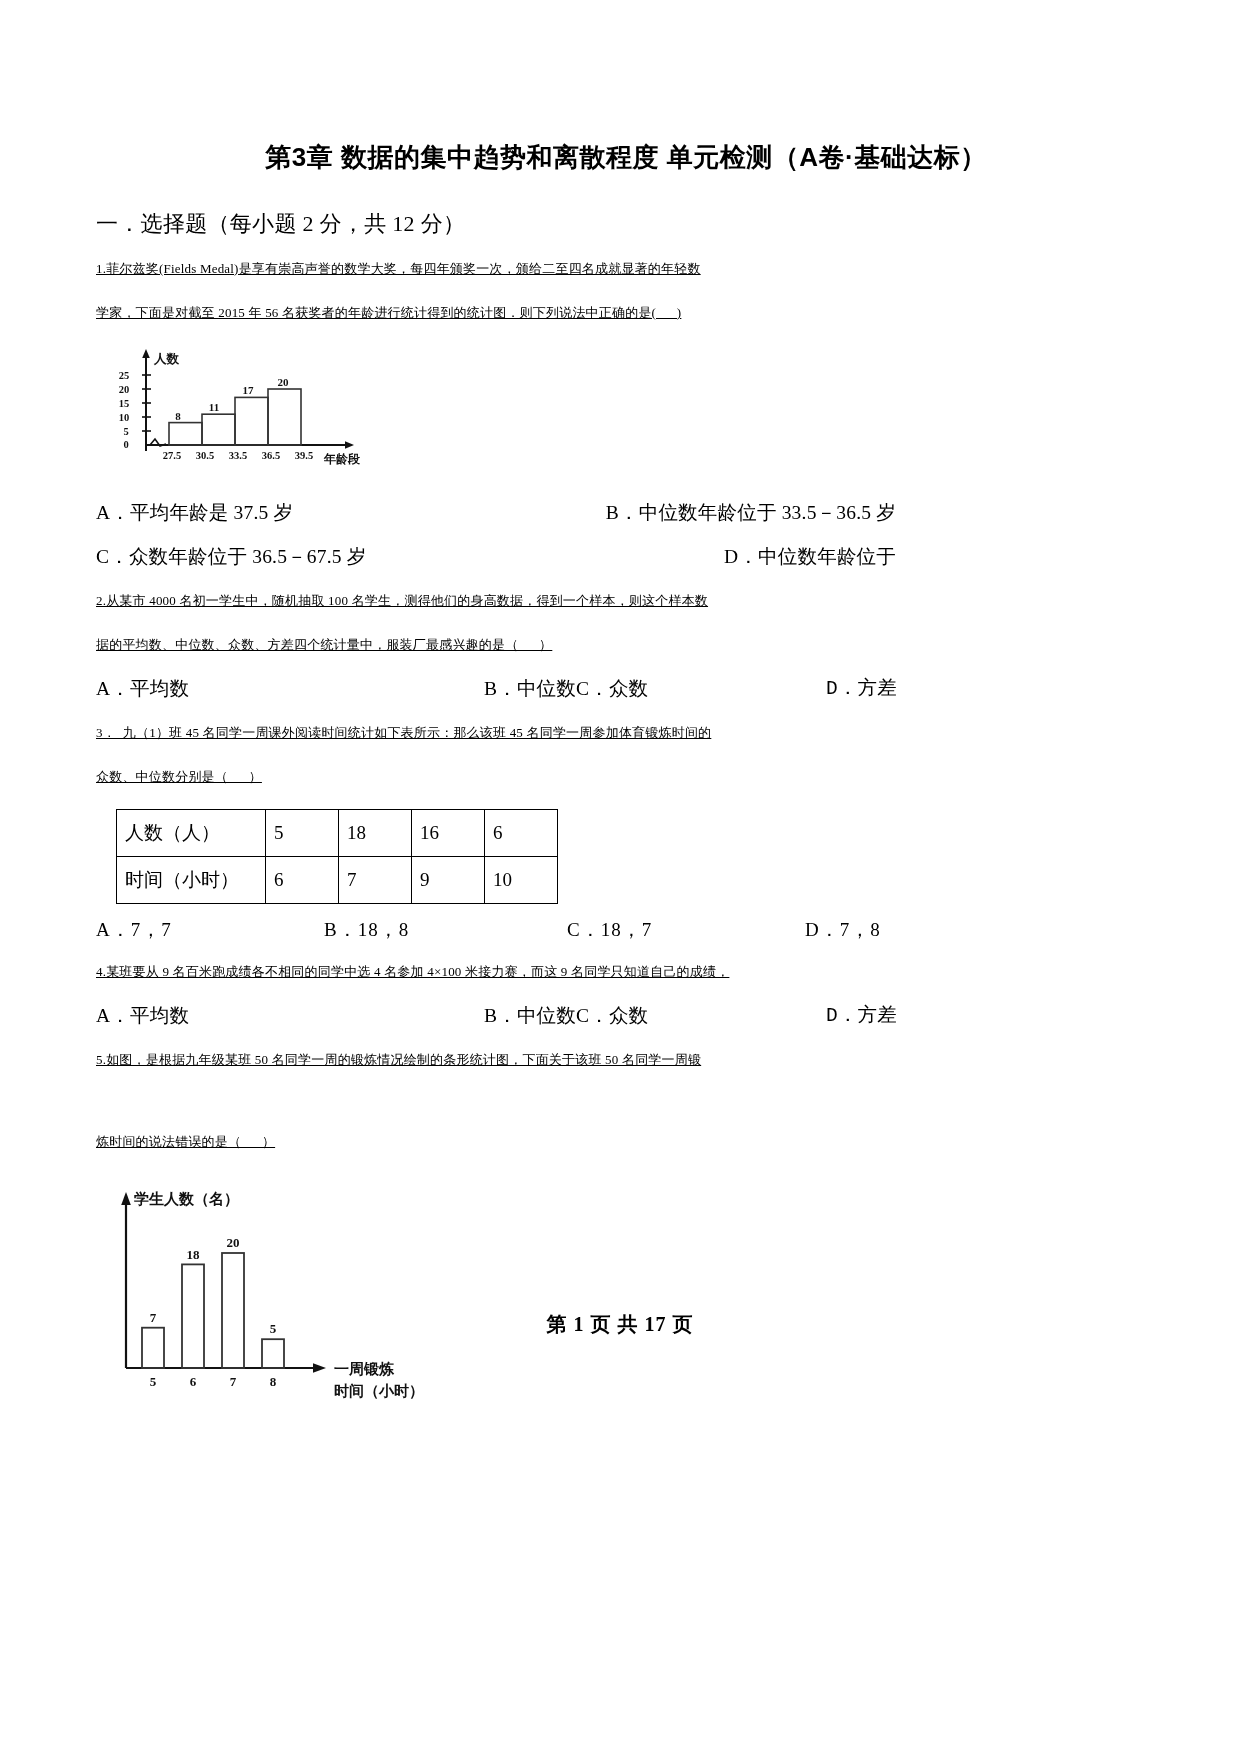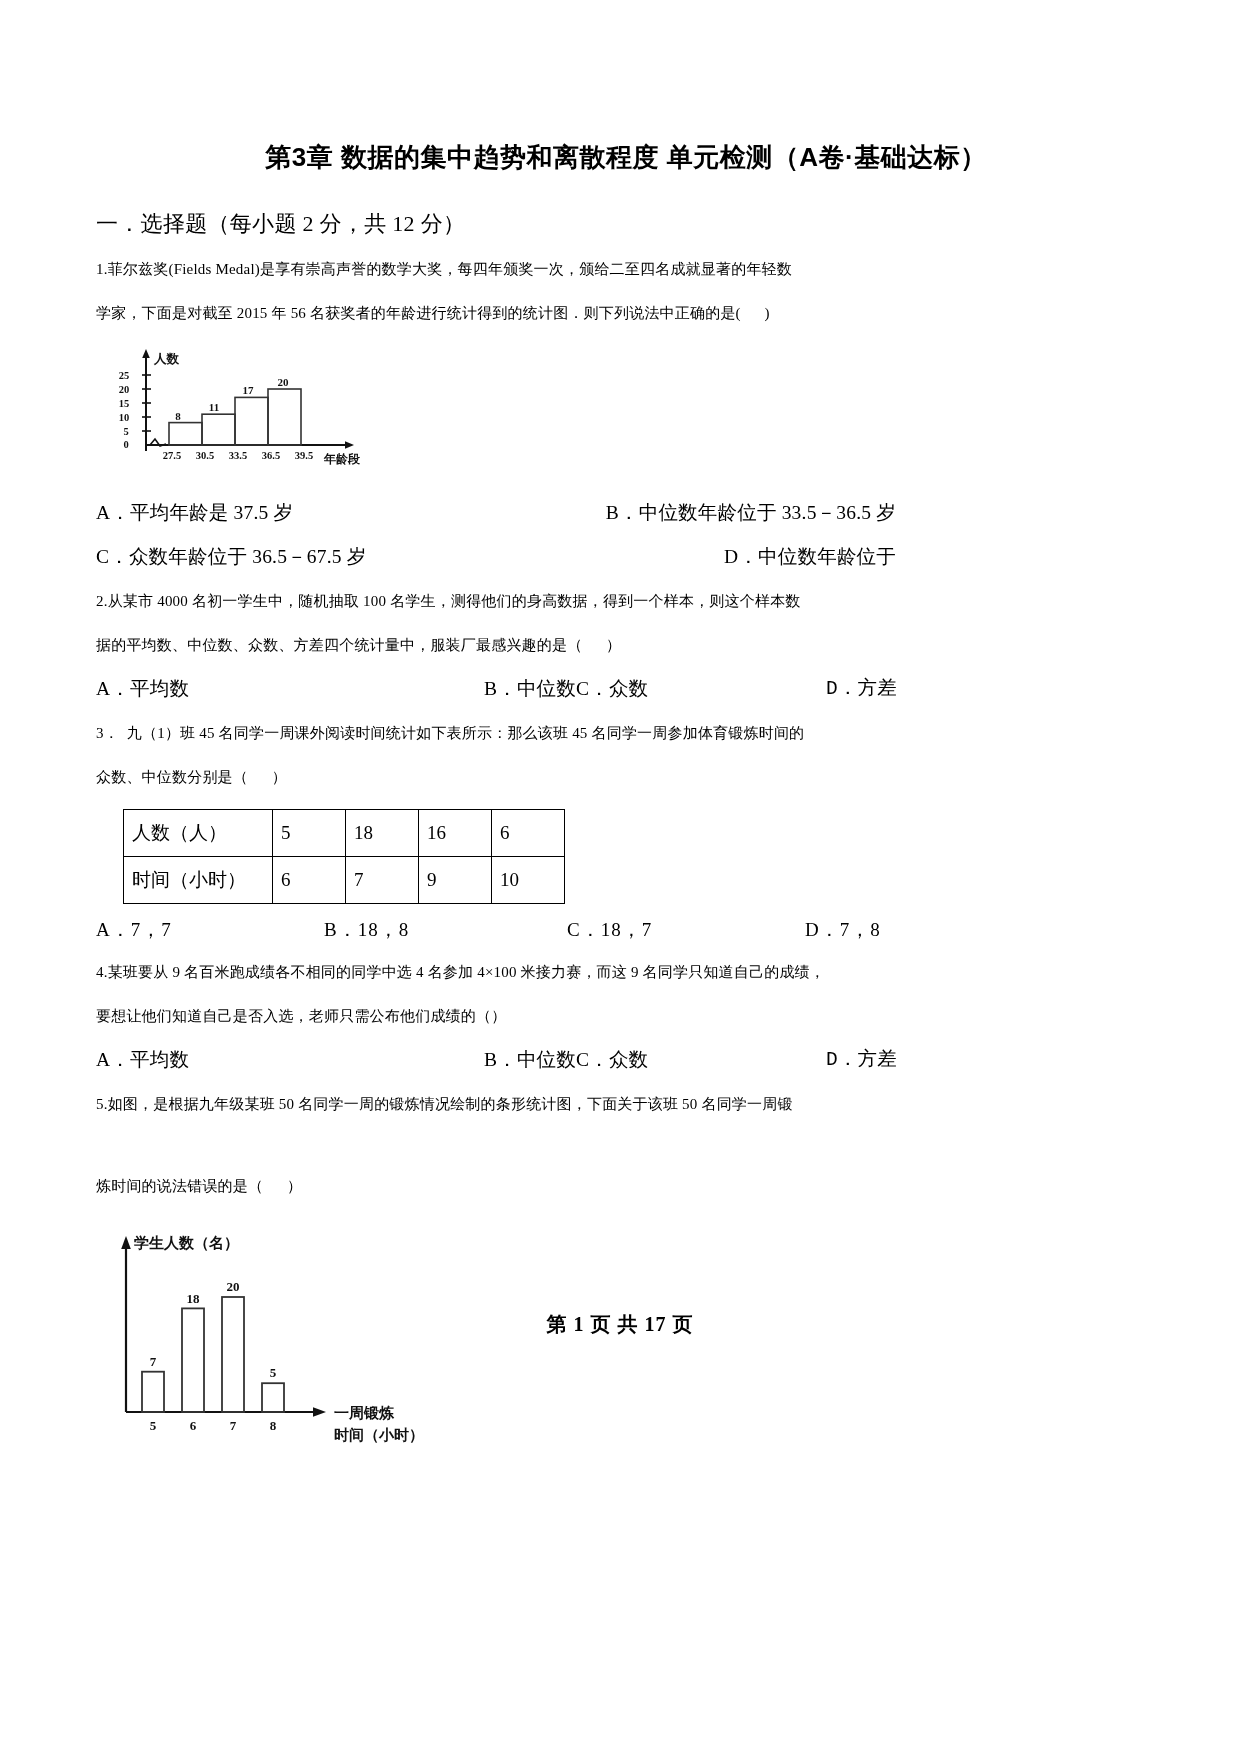--- a/index.html
+++ b/index.html
@@ -33,24 +33,25 @@
     letter-spacing: 0.5px;
     margin: 0 0 34px 0;
     font-family: "Liberation Sans", "DejaVu Sans", sans-serif;
   }
   .section-head {
     font-size: 22px;
     margin: 0 0 8px 0;
     letter-spacing: 0.3px;
   }
   .qline {
-    font-size: 15px;
+    font-size: 13px;
     line-height: 44px;
     letter-spacing: 0.2px;
     white-space: pre-wrap;
+    text-decoration: underline;
   }
   .opts {
     display: flex;
     font-size: 19.5px;
     line-height: 44px;
     letter-spacing: 0.2px;
   }
   .opt-a { width: 230px; }
   .opt-b { width: 250px; text-align: right; }
   .opt-c { width: 250px; }
@@ -69,21 +70,21 @@
     position: relative;
     width: 300px;
     height: 130px;
     margin: 12px 0 14px 14px;
   }
   .fig1 svg { display:block; }
 
   
   table.qtable {
     border-collapse: collapse;
-    margin: 10px 0 6px 27px;
+    margin: 10px 0 6px 20px;
     font-size: 19px;
   }
   table.qtable td {
     border: 1.6px solid #000;
     height: 42px;
     padding: 2px 8px;
     vertical-align: middle;
     font-family: "Liberation Serif", serif;
   }
   table.qtable td.lbl { width: 132px; }
@@ -223,21 +224,20 @@
       <div class="opts-q3">
         <div class="c1">A．7，7</div>
         <div class="c2">B．18，8</div>
         <div class="c3">C．18，7</div>
         <div class="c4">D．7，8</div>
       </div>
     </div>
 
     <div>
       <div class="qline">4.某班要从 9 名百米跑成绩各不相同的同学中选 4 名参加 4×100 米接力赛，而这 9 名同学只知道自己的成绩，</div>
-      <div class="qline">要想让他们知道自己是否入选，老师只需公布他们成绩的（）</div>
       <div class="opts">
         <div class="opt-a">A．平均数</div>
         <div class="opt-b">B．中位数</div>
         <div class="opt-c">C．众数</div>
         <div class="opt-d">D．方差</div>
       </div>
     </div>
 
     <div>
       <div class="qline">5.如图，是根据九年级某班 50 名同学一周的锻炼情况绘制的条形统计图，下面关于该班 50 名同学一周锻</div>

